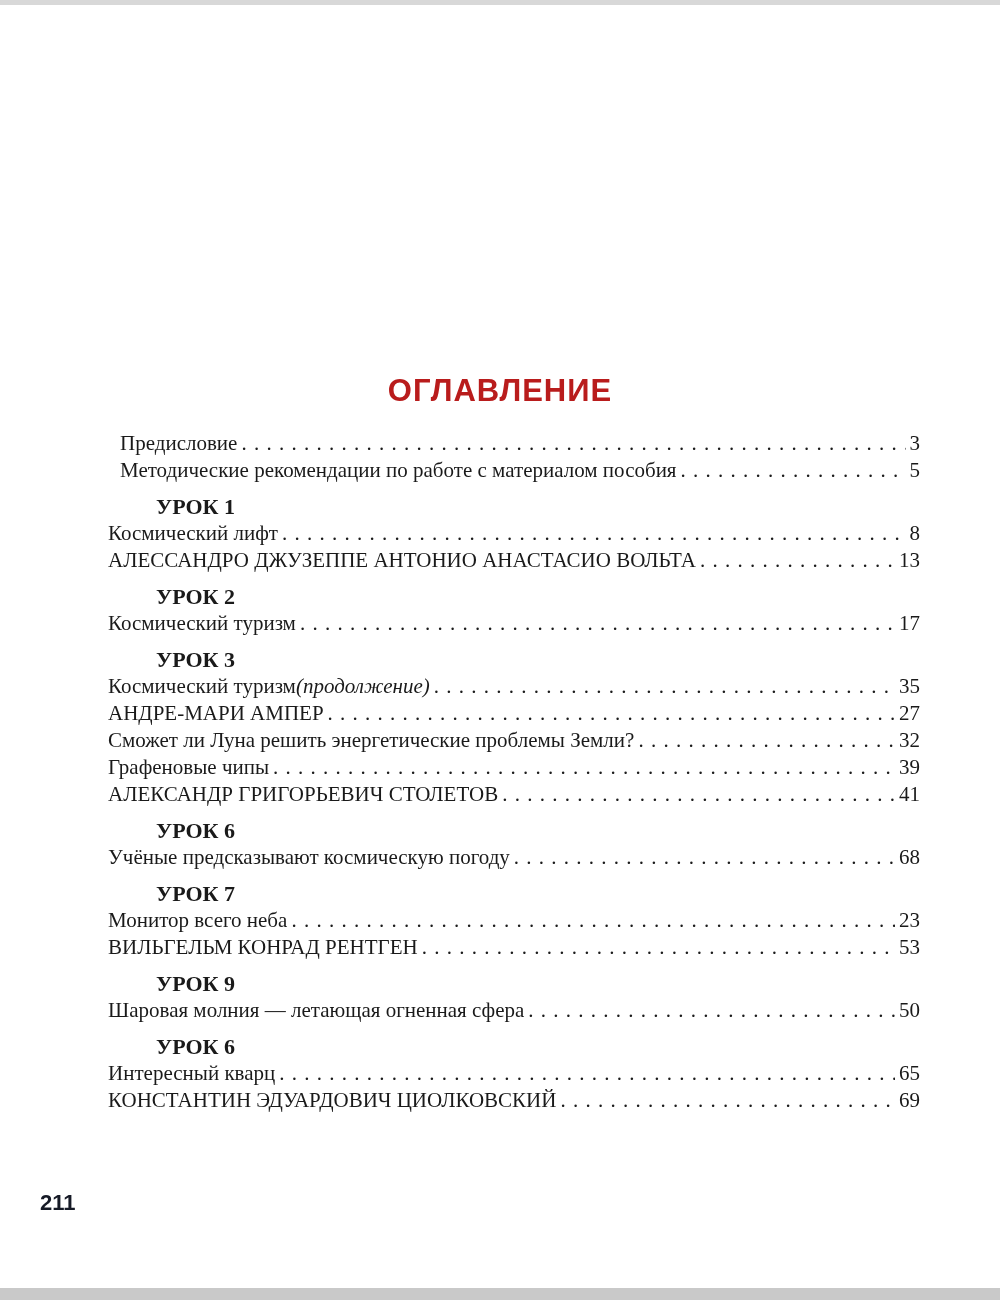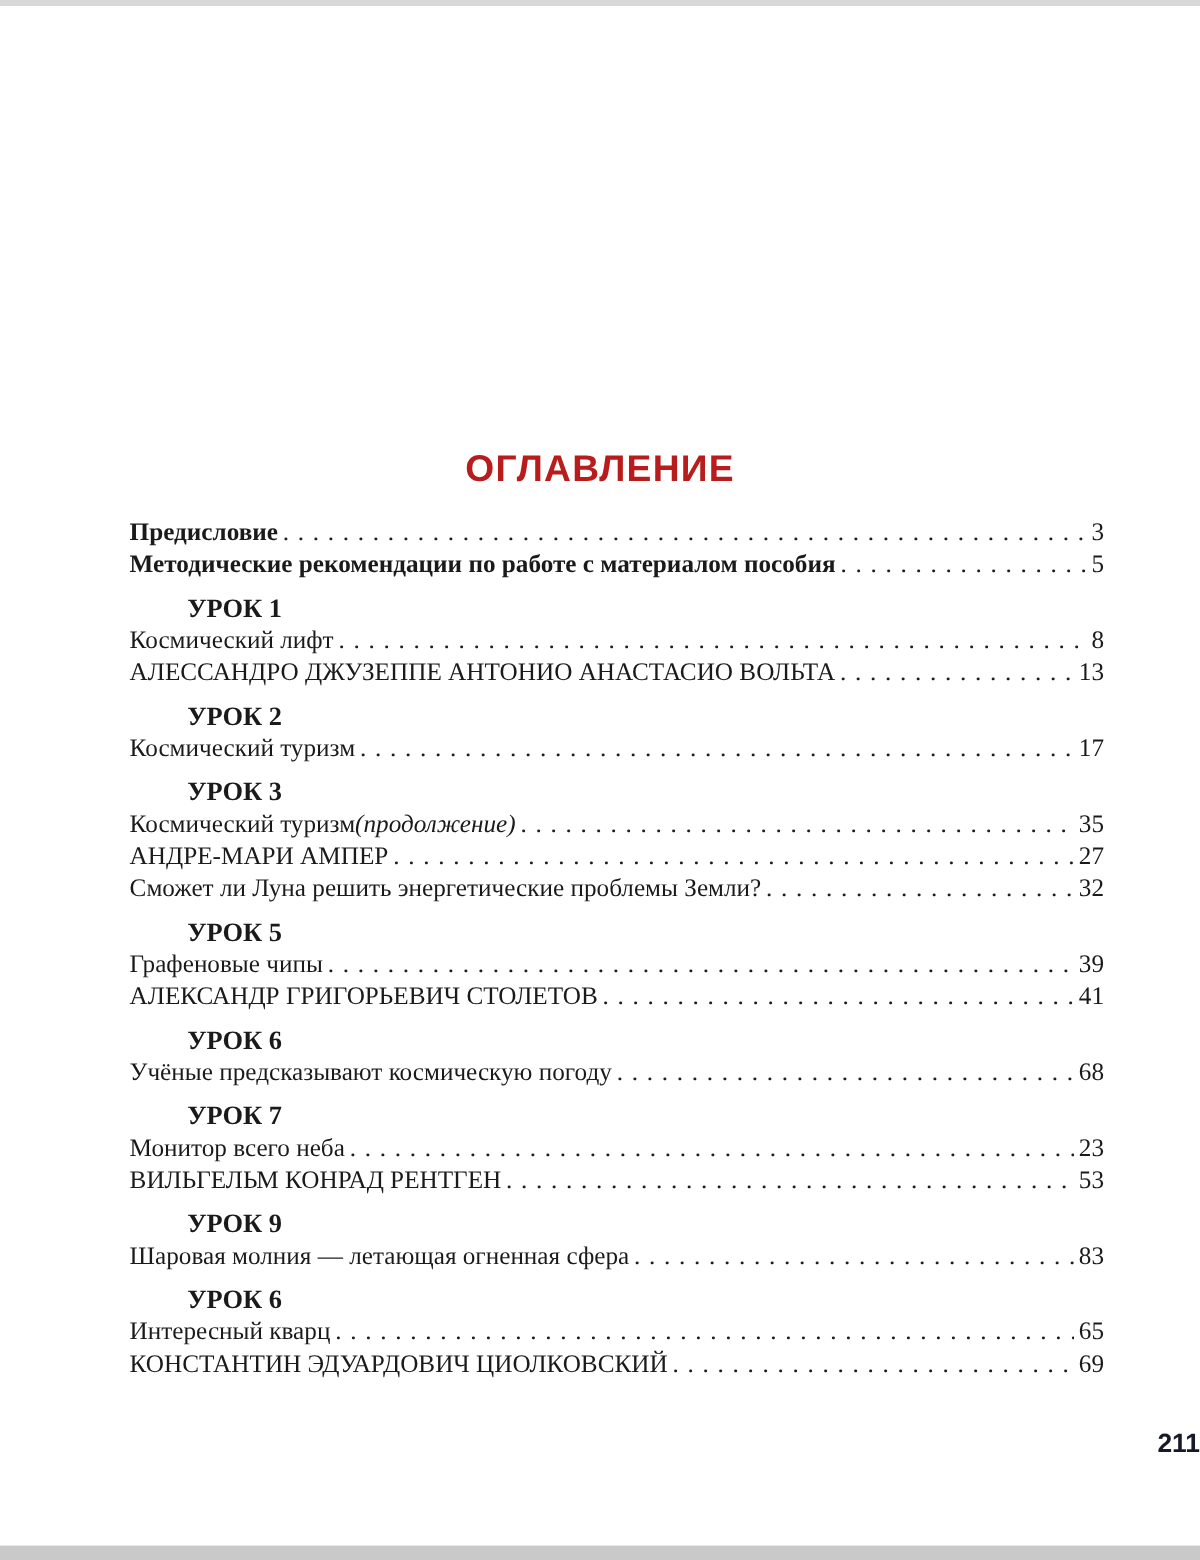--- a/index.html
+++ b/index.html
@@ -33,21 +33,21 @@
     top: 430px; left: 108px; right: 80px;
   }
   .toc-row {
     display: flex;
     align-items: baseline;
     height: 27px;
     line-height: 27px;
     font-size: 21px;
     white-space: nowrap;
   }
-  .toc-row.bold .toc-label { font-weight: bold; }
+  .toc-row.bold .toc-label { font-weight: normal; margin-left: 12px; }
   .toc-row.heading {
     margin-top: 9px;
     font-weight: bold;
     font-size: 22px;
     margin-left: 48px;
   }
   .toc-label { flex: 0 0 auto; }
   .toc-label-italic { flex: 0 0 auto; font-style: italic; }
   .toc-leader {
     flex: 1 1 auto;
@@ -58,21 +58,21 @@
     color: #1c1c1c;
     min-width: 0;
   }
   .toc-page {
     flex: 0 0 auto;
     text-align: right;
     padding-left: 4px;
   }
   .folio {
     position: absolute; top: 1190px; left: 0; right: 0;
-    text-align: right;
+    text-align: left;
     font-family: "Liberation Sans", "DejaVu Sans", sans-serif;
     font-weight: bold;
     font-size: 22px;
     color: #161a26;
     padding-left: 40px;
   }
 </style>
 </head>
 <body>
 
@@ -124,23 +124,20 @@
     <div class="toc-row caps">
       <span class="toc-label">АНДРЕ-МАРИ АМПЕР</span>
       <span class="toc-leader">. . . . . . . . . . . . . . . . . . . . . . . . . . . . . . . . . . . . . . . . . . . . . . . . . . . . . . . . . . . . . . . . . . . . . . . . . . . . . . . .</span>
       <span class="toc-page">27</span>
     </div>
     <div class="toc-row normal">
       <span class="toc-label">Сможет ли Луна решить энергетические проблемы Земли?</span>
       <span class="toc-leader">. . . . . . . . . . . . . . . . . . . . . . . . . . . . . . . . . . . . . . . . . . . . . . . . . . . . . . . . . . . . . . . . . . . . . . . . . . . . . . . .</span>
       <span class="toc-page">32</span>
     </div>
-    <div class="toc-row heading">
-      <span class="toc-label">УРОК 5</span>
-    </div>
     <div class="toc-row normal">
       <span class="toc-label">Графеновые чипы</span>
       <span class="toc-leader">. . . . . . . . . . . . . . . . . . . . . . . . . . . . . . . . . . . . . . . . . . . . . . . . . . . . . . . . . . . . . . . . . . . . . . . . . . . . . . . .</span>
       <span class="toc-page">39</span>
     </div>
     <div class="toc-row caps">
       <span class="toc-label">АЛЕКСАНДР ГРИГОРЬЕВИЧ СТОЛЕТОВ</span>
       <span class="toc-leader">. . . . . . . . . . . . . . . . . . . . . . . . . . . . . . . . . . . . . . . . . . . . . . . . . . . . . . . . . . . . . . . . . . . . . . . . . . . . . . . .</span>
       <span class="toc-page">41</span>
     </div>
@@ -164,21 +161,21 @@
       <span class="toc-label">ВИЛЬГЕЛЬМ КОНРАД РЕНТГЕН</span>
       <span class="toc-leader">. . . . . . . . . . . . . . . . . . . . . . . . . . . . . . . . . . . . . . . . . . . . . . . . . . . . . . . . . . . . . . . . . . . . . . . . . . . . . . . .</span>
       <span class="toc-page">53</span>
     </div>
     <div class="toc-row heading">
       <span class="toc-label">УРОК 9</span>
     </div>
     <div class="toc-row normal">
       <span class="toc-label">Шаровая молния — летающая огненная сфера</span>
       <span class="toc-leader">. . . . . . . . . . . . . . . . . . . . . . . . . . . . . . . . . . . . . . . . . . . . . . . . . . . . . . . . . . . . . . . . . . . . . . . . . . . . . . . .</span>
-      <span class="toc-page">83</span>
+      <span class="toc-page">50</span>
     </div>
     <div class="toc-row heading">
       <span class="toc-label">УРОК 6</span>
     </div>
     <div class="toc-row normal">
       <span class="toc-label">Интересный кварц</span>
       <span class="toc-leader">. . . . . . . . . . . . . . . . . . . . . . . . . . . . . . . . . . . . . . . . . . . . . . . . . . . . . . . . . . . . . . . . . . . . . . . . . . . . . . . .</span>
       <span class="toc-page">65</span>
     </div>
     <div class="toc-row caps">

